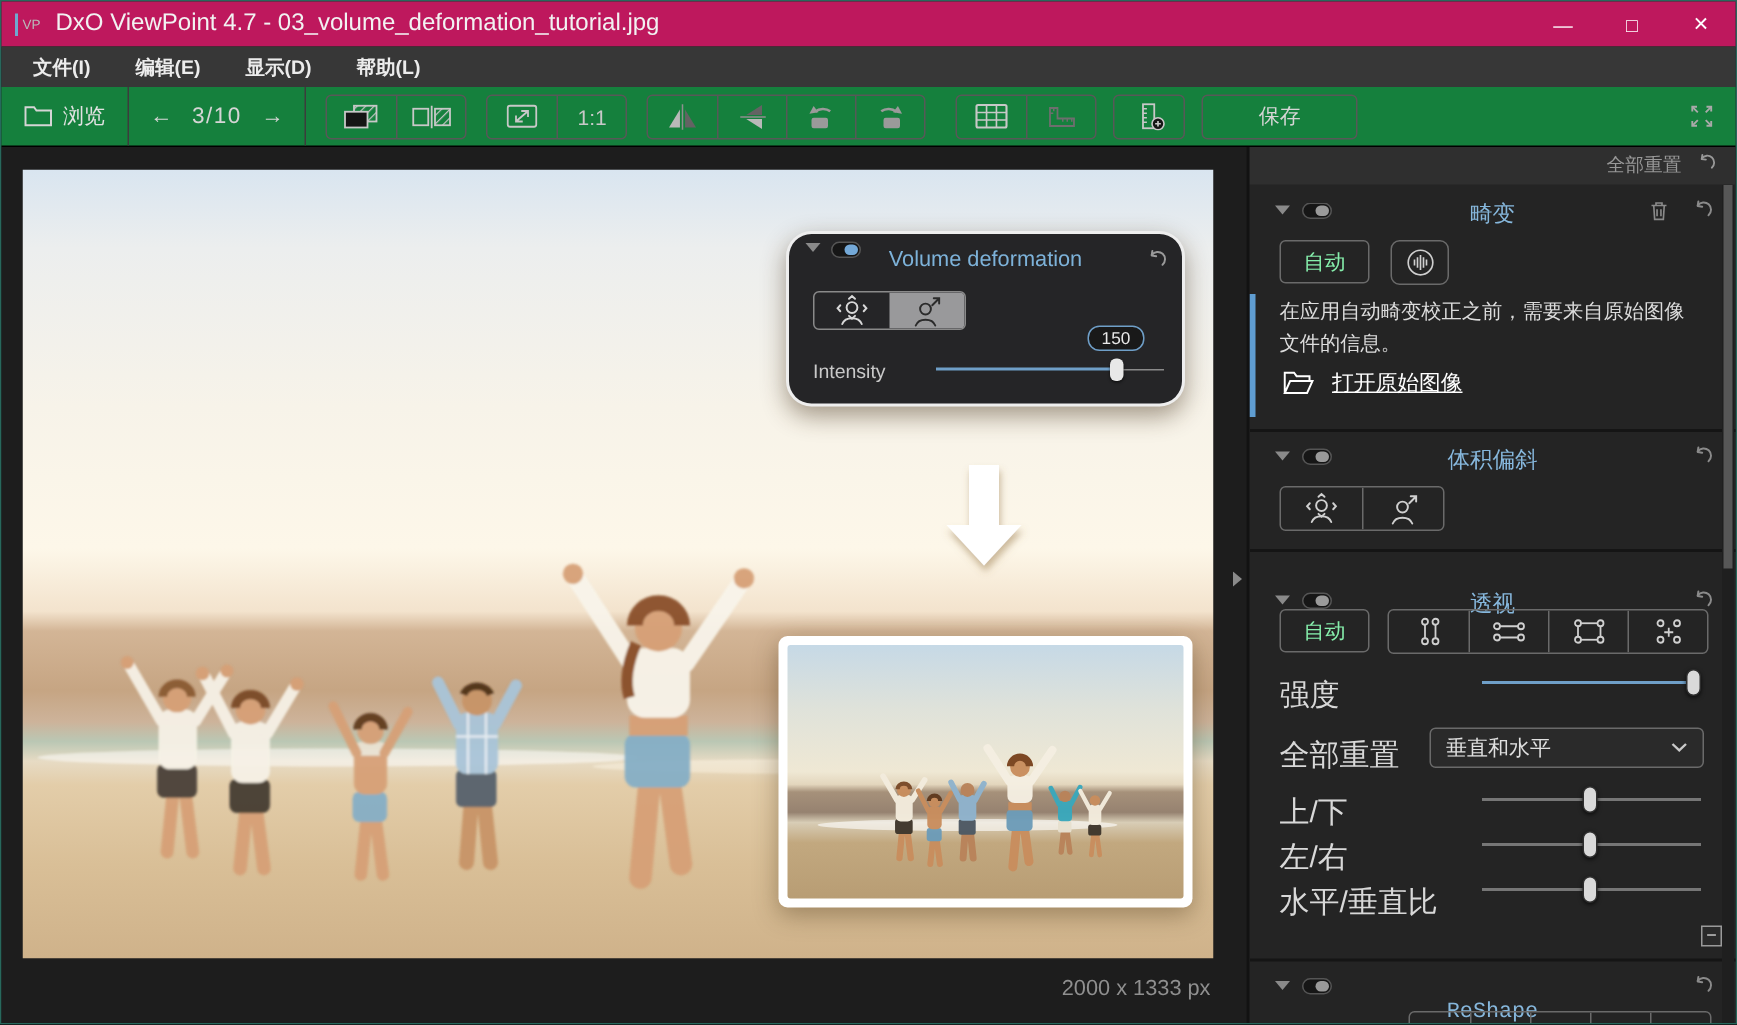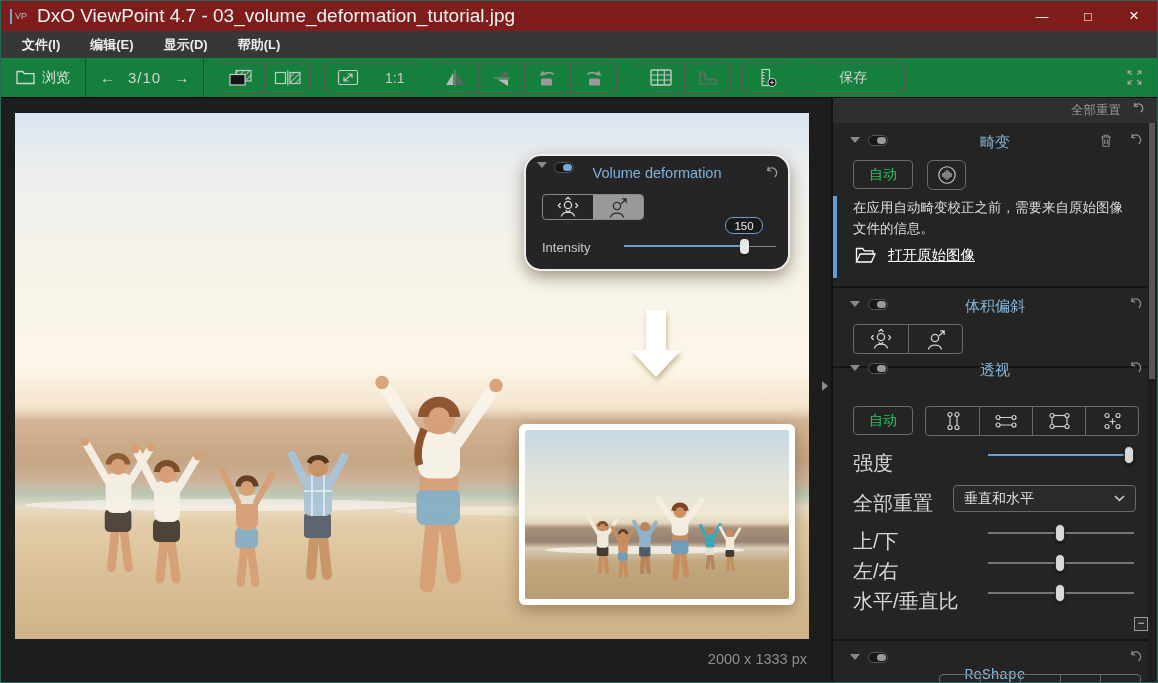--- a/index.html
+++ b/index.html
@@ -1,25 +1,25 @@
 <!DOCTYPE html>
 <html><head>
 <meta charset="utf-8">
 <style>
   * { margin:0; padding:0; box-sizing:border-box; }
   html,body { width:1158px; height:683px; }
   body { font-family:"Liberation Sans", sans-serif; background:#000; overflow:hidden; }
   .window { position:relative; width:1158px; height:683px; background:#141414; border:1px solid #27685c; display:flex; flex-direction:column; }
 
   
-  .titlebar { flex:0 0 30px; background:#7f1d1d; display:flex; align-items:center; color:#eee; }
+  .titlebar { flex:0 0 30px; background:#be185d; display:flex; align-items:center; color:#eee; }
   .logo { display:flex; align-items:center; margin-left:9px; gap:3px; }
   .logo-bar { width:2px; height:15px; background:#6fa8d0; }
   .logo-text { font-size:9px; color:#b9b9b9; }
-  .title-text { font-size:19px; margin-left:10px; color:#f2f2f2; }
+  .title-text { font-size:16px; margin-left:10px; color:#f2f2f2; }
   .win-controls { margin-left:auto; display:flex; height:100%; }
   .win-btn { width:46px; height:100%; display:flex; align-items:center; justify-content:center; color:#fff; font-size:13px; }
   .win-btn.close { font-size:17px; }
 
   
   .menubar { flex:0 0 27px; background:#373737; display:flex; align-items:center; color:#ececec; font-size:13px; padding-left:6px;font-weight:bold; }
   .menu-item { padding:0 15px; height:100%; display:flex; align-items:center; }
 
   
   .toolbar { flex:0 0 39px; background:#15803d; border-bottom:1px solid #000; display:flex; align-items:center; color:#c9c9c9; }
@@ -87,21 +87,21 @@
   .toggle { position:relative; width:20px; height:11px; border-radius:6px; background:#161616; border:1px solid #555; display:inline-block; }
   .toggle .knob { position:absolute; right:1px; top:1px; width:9px; height:7px; border-radius:4px; background:#9a9a9a; }
   .toggle.on .knob { background:#74a9d8; }
   .sec-toggle { position:absolute; left:35px; top:9px; }
   .sec-title { position:absolute; left:0; right:0; top:7px; text-align:center; color:#86b7dc; font-size:15px; pointer-events:none; }
   .sec-title.serif { font-family:"Liberation Mono", monospace; font-size:14.5px;margin-top:17px; }
   .sec-trash { position:absolute; right:44px; top:7px; color:#8a8a8a; }
   .sec-undo { position:absolute; right:15px; top:7px; color:#8a8a8a; }
   .divider { position:absolute; left:0; right:0; height:2px; background:#151515; }
 
-  .btn { display:flex; align-items:center; justify-content:center; border:1px solid #6a6a6a; border-radius:4px; color:#22c55e; font-size:14px; background:transparent; }
+  .btn { display:flex; align-items:center; justify-content:center; border:1px solid #6a6a6a; border-radius:4px; color:#86efac; font-size:14px; background:transparent; }
   .icon-group { position:absolute; display:flex; border:1px solid #6a6a6a; border-radius:4px; overflow:hidden; height:30px; }
   .icon-cell { width:53px; display:flex; align-items:center; justify-content:center; border-left:1px solid #6a6a6a; color:#cfcfcf; }
   .icon-cell:first-child { border-left:none; }
 
   .info-bar { position:absolute; left:0; top:98px; width:4px; height:82px; background:#5f9dd1; }
   .info-text { position:absolute; left:20px; top:100px; width:282px; color:#dcdcdc; font-size:13.5px; line-height:1.55; }
   .open-row { position:absolute; left:22px; top:148px; display:flex; align-items:center; gap:11px; color:#fff; }
   .open-link { font-size:14.5px; color:#fff; text-decoration:underline; }
 
   .prow-label { position:absolute; left:20px; font-size:20px; color:#d8d8d8; }
@@ -547,21 +547,21 @@
               <g fill="none" stroke="currentColor" stroke-width="1.3" stroke-linecap="round">
                 <circle cx="12" cy="10" r="3.6"></circle>
                 <path d="M5.5 21 a6.8 5.5 0 0 1 13 0"></path>
                 <path d="M16.5 7.5 L21 3 M17.5 2.8 h3.6 v3.6"></path>
               </g>
             </svg>
         </span>
       </div>
       <div class="divider" style="top:268px"></div>
 
-      <div class="sec-header" style="top:256px">
+      <div class="sec-header" style="top:288px">
         <span class="sec-tri"></span>
         <span class="toggle sec-toggle">
             <span class="knob"></span>
           </span>
         <span class="sec-title">透视</span>
         <span class="sec-undo">
           <svg class="ic" width="15" height="15" viewBox="0 0 16 16">
               <path d="M12.8 11.2 A5.2 5.2 0 1 0 5.2 4.2" fill="none" stroke="currentColor" stroke-width="1.4" stroke-linecap="round"></path>
               <path d="M5.6 1.4 L5.1 4.6 L8.3 5.1" fill="none" stroke="currentColor" stroke-width="1.4" stroke-linecap="round" stroke-linejoin="round"></path>
             </svg>

